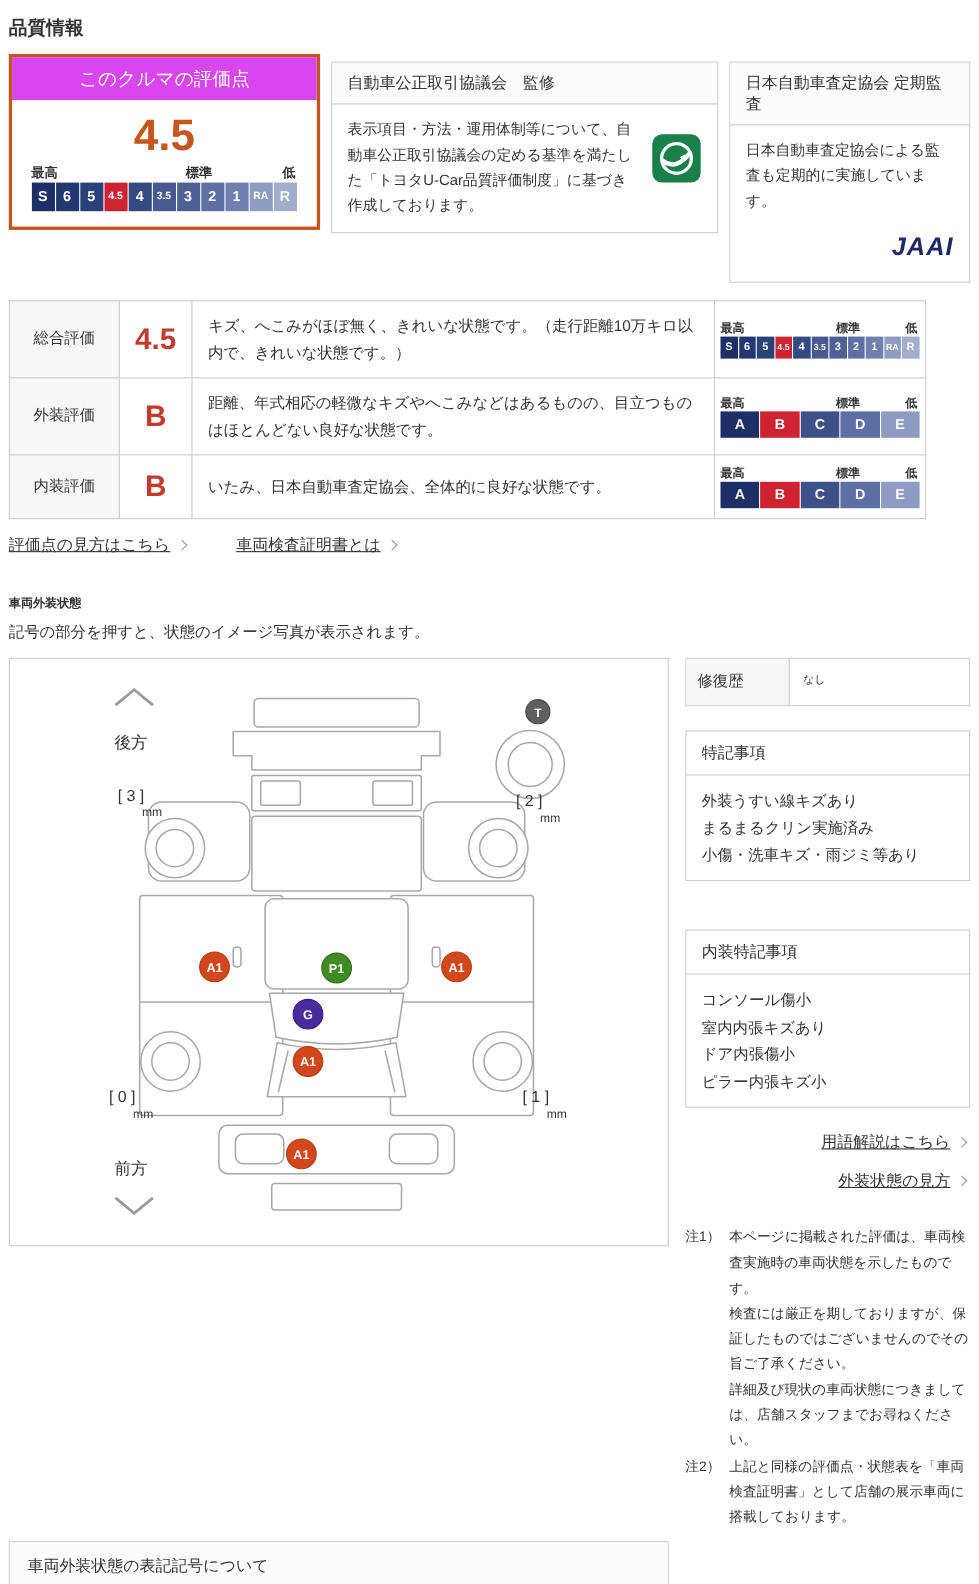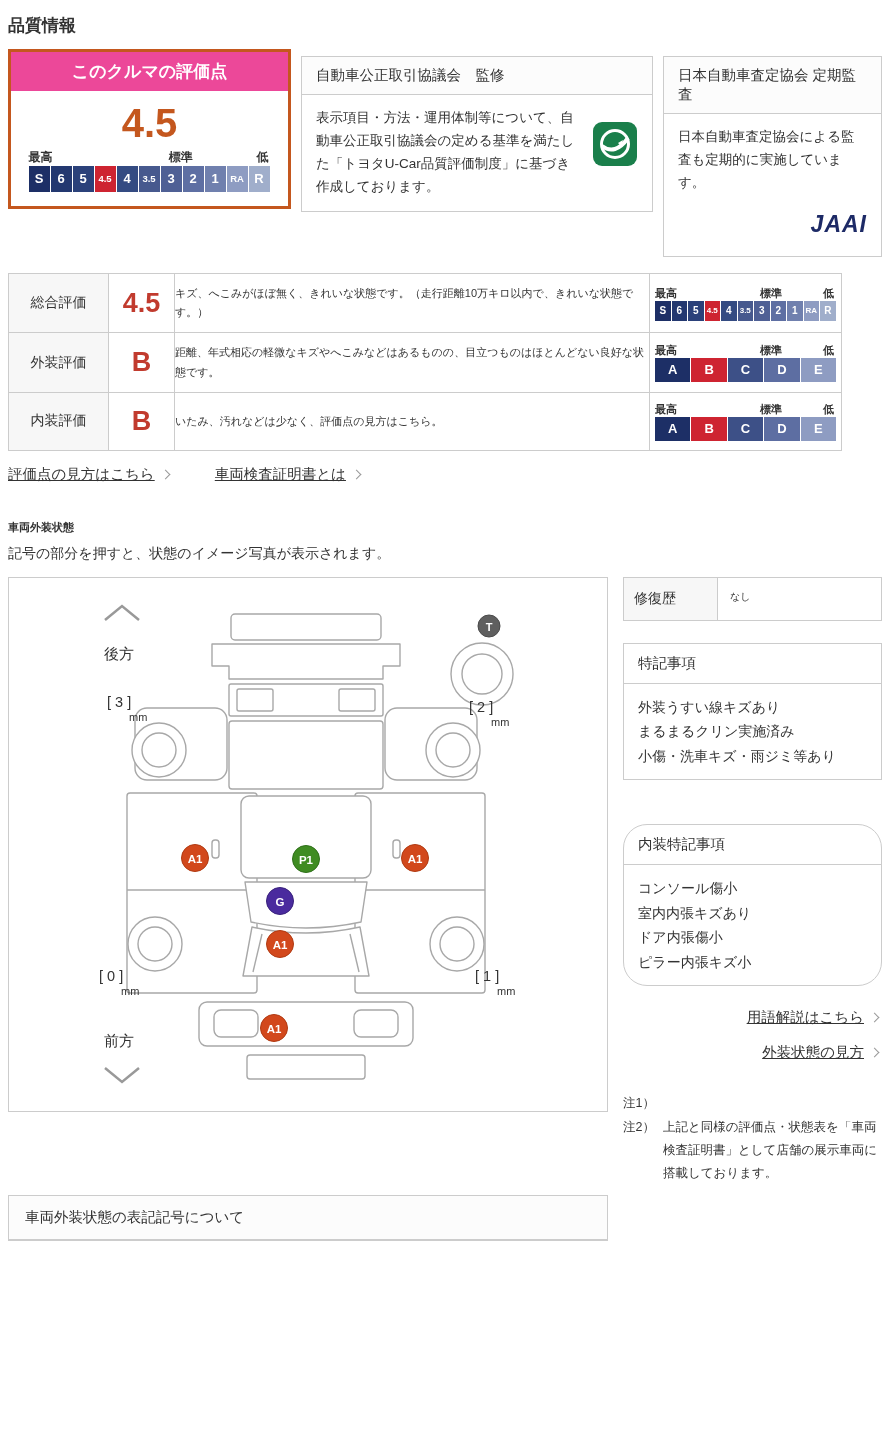--- a/index.html
+++ b/index.html
@@ -8,21 +8,21 @@
     width: 890px; min-height: 1440px;
     font-family: "Liberation Sans", "DejaVu Sans", sans-serif;
     color: #333; font-size: 14px;
   }
   .container { padding: 14px 8px 0 8px; width: 890px; }
   h1.page-title { font-size: 17px; font-weight: bold; margin-bottom: 12px; }
 
   
   .top-row { display: flex; gap: 10px; align-items: flex-start; }
   .score-box { width: 283px; flex: none; border: 3px solid #c4571e; background: #fff; }
-  .score-box-header { background:#ec4899; color:#fff; font-size:17px; font-weight:bold; text-align:center; padding:8px 0; }
+  .score-box-header { background:#d946ef; color:#fff; font-size:17px; font-weight:normal; text-align:center; padding:8px 0; }
   .score-value { text-align:center; color:#c4571e; font-size:40px; font-weight:bold; margin:10px 0 0 0; line-height:1.1; }
   .scale-wrap { width: 242px; margin: 4px auto 14px auto; }
   .scale-labels { position: relative; height: 17px; font-size: 12px; font-weight: bold; color:#333; }
   .sl-high { position:absolute; left:0; }
   .sl-std  { position:absolute; left:58%; }
   .sl-low  { position:absolute; right:2px; }
   .num-scale { display:flex; gap:1px; }
   .num-scale span { width:21px; height:26px; line-height:26px; text-align:center; color:#fff; font-weight:bold; font-size:13px; flex:none; }
   .num-scale span.small { font-size:9.5px; }
   .ns0{background:#1d2f66}.ns1{background:#233870}.ns2{background:#2b417a}
@@ -38,21 +38,21 @@
   .sup-body { display:flex; gap:10px; }
   .sup-body .txt { flex:1; }
   .council-logo { flex:none; width:46px; height:46px; margin-top:14px; }
   .jaai-logo { text-align:right; font-size:23px; font-weight:bold; font-style:italic; color:#1d2a66; letter-spacing:1px; margin-top:10px; }
 
   
   table.eval-table { border-collapse: collapse; width: 834px; margin-top: 16px; }
   table.eval-table td { border: 1px solid #ccc; vertical-align: middle; }
   td.ev-label { width:100px; background:#f7f7f7; text-align:center; font-size:14px; }
   td.ev-value { width:66px; text-align:center; color:#c13b2e; font-weight:bold; font-size:27px; }
-  td.ev-desc { padding: 10px 0; font-size:11px; line-height:1.75; }
+  td.ev-desc { padding: 10px 14px; font-size:14px; line-height:1.75; }
   td.ev-scale { width:192px; padding: 9px 5px; }
   .mini .scale-labels { height: 15px; font-size: 11px; width: 181px; }
   .mini .num-scale { gap:1px; }
   .mini .num-scale span { width:15.5px; height:20px; line-height:20px; font-size:10px; }
   .mini .num-scale span.small { font-size:8px; }
   .letter-scale { display:flex; gap:1px; width:181px; }
   .letter-scale span { width:35.4px; height:24px; line-height:24px; text-align:center; color:#fff; font-weight:bold; font-size:13px; }
   .ls0{background:#1d2f66}.ls1{background:#ce2431}.ls2{background:#3d5087}.ls3{background:#5d6ea2}.ls4{background:#8e9cc2}
 
   
@@ -65,21 +65,21 @@
   h2.section-title { font-size: 11px; font-weight:bold; margin-top: 36px; }
   .section-sub { font-size: 14px; margin: 10px 0 14px 0; }
   .main-row { display:flex; gap: 15px; align-items: flex-start; }
   .diagram-box { width: 600px; height: 535px; border: 1px solid #ccc; flex: none; background:#fff; }
 
   .right-col { width: 259px; flex:none; }
   .repair-table { display:flex; border:1px solid #ccc; }
   .repair-label { width: 94px; flex:none; background:#f7f7f7; border-right:1px solid #ccc; padding: 12px 10px; font-size:14px; }
   .repair-value { flex:1; padding: 12px; font-size:10px; }
   .note-box { border: 1px solid #ccc; margin-top: 22px; }
-  .note-box.second { margin-top: 44px; border-radius: 24px; }
+  .note-box.second { margin-top: 44px; }
   .note-box-header { padding: 10px 14px; border-bottom:1px solid #ccc; font-size:14.5px; }
   .note-box-list { padding: 11px 14px; font-size:14px; line-height:1.75; }
   .side-link { text-align:right; margin-top: 22px; font-size:14.5px; }
   .side-link + .side-link { margin-top: 16px; }
 
   .footnotes { margin-top: 30px; font-size: 12.5px; line-height: 1.85; }
   .footnote { display:flex; }
   .fn-label { width: 40px; flex:none; }
   .fn-body { flex:1; }
 
@@ -189,21 +189,21 @@
             <span class="ls2">C</span>
             <span class="ls3">D</span>
             <span class="ls4">E</span>
           </div>
         </div>
       </td>
     </tr>
     <tr>
       <td class="ev-label">内装評価</td>
       <td class="ev-value">B</td>
-      <td class="ev-desc">いたみ、汚れなどは少なく、評価点の見方はこちら。</td>
+      <td class="ev-desc">いたみ、日本自動車査定協会、全体的に良好な状態です。</td>
       <td class="ev-scale">
         <div class="mini">
           <div class="scale-labels">
             <span class="sl-high">最高</span>
             <span class="sl-std">標準</span>
             <span class="sl-low">低</span>
           </div>
           <div class="letter-scale">
             <span class="ls0">A</span>
             <span class="ls1">B</span>
@@ -353,20 +353,25 @@
       <div class="side-link">
         <a class="text-link">用語解説はこちら</a><span class="chev"></span>
       </div>
       <div class="side-link">
         <a class="text-link">外装状態の見方</a><span class="chev"></span>
       </div>
 
       <div class="footnotes">
         <div class="footnote">
           <div class="fn-label">注1）</div>
+          <div class="fn-body">
+            <div>本ページに掲載された評価は、車両検査実施時の車両状態を示したものです。</div>
+            <div>検査には厳正を期しておりますが、保証したものではございませんのでその旨ご了承ください。</div>
+            <div>詳細及び現状の車両状態につきましては、店舗スタッフまでお尋ねください。</div>
+          </div>
         </div>
         <div class="footnote">
           <div class="fn-label">注2）</div>
           <div class="fn-body">
             <div>上記と同様の評価点・状態表を「車両検査証明書」として店舗の展示車両に搭載しております。</div>
           </div>
         </div>
       </div>
     </div>
   </div>

